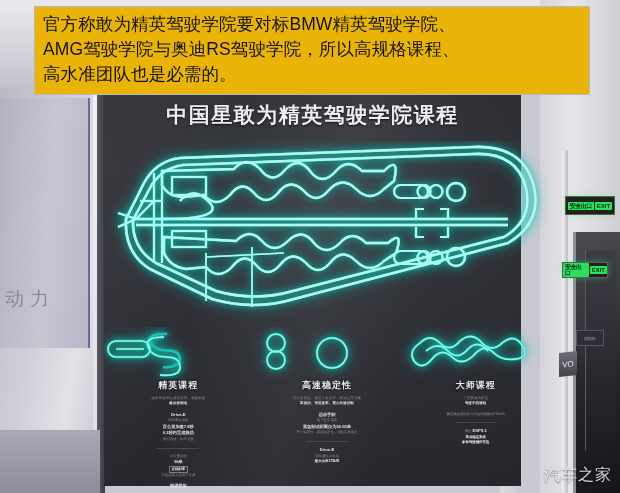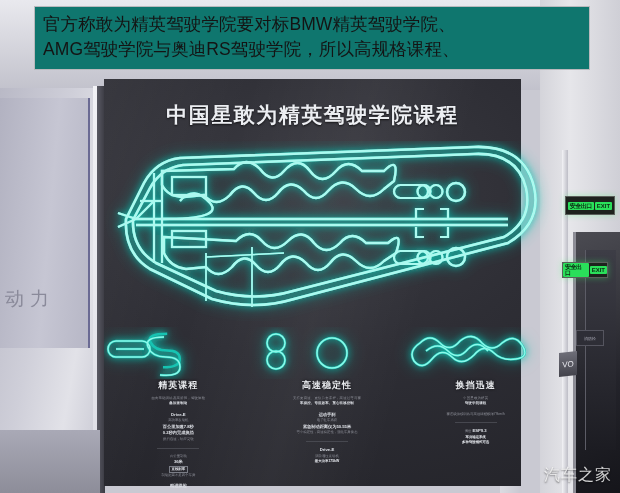--- a/index.html
+++ b/index.html
@@ -135,21 +135,21 @@
   }
   .c-foot{color:#9a9ca5;font-size:3.4px;line-height:1.6;margin-top:4px;}
   .c-foot .c-key{display:block;margin-bottom:2px;}
   .boxed{
     display:inline-block;border:1px solid #7a7d86;padding:0 2px;color:#e6e8ee;font-weight:bold;
   }
 
   
   .caption{
     position:absolute;left:34px;top:6px;width:556px;
-    background:#0f766e;border:1px solid #b9b9bd;
+    background:#eab308;border:1px solid #b9b9bd;
     padding:5px 6px 7px 8px;
     box-sizing:border-box;
   }
   .caption p{
     margin:0;color:#141414;font-size:17.5px;line-height:1.42;
     letter-spacing:.1px;white-space:nowrap;
   }
 
   .watermark{
     position:absolute;right:8px;bottom:7px;color:rgba(250,250,250,.82);
@@ -346,37 +346,38 @@
         </div>
         <div class="c-rule"></div>
         <div class="c-block">
           <div class="c-key">Drive-E</div>
           <div>涡轮增压发动机</div>
           <div class="c-hl">最大功率175kW</div>
         </div>
       </div>
 
       <div class="course">
-        <div class="c-title">换挡迅速</div>
+        <div class="c-title">大师课程</div>
         <div class="c-sub">中国星敢为精英</div>
         <div class="c-sub" style="color:#dfe2e8;font-weight:bold;">驾驶学院课程</div>
         <div class="c-block">
           <div>赛道级漂移训练与高速绕桩极限79km/h</div>
         </div>
         <div class="c-rule"></div>
         <div class="c-block">
           <div style="display:inline">博世</div>
           <span class="c-key">ESP9.3</span>
           <div class="c-hl">车身稳定系统</div>
           <div class="c-hl">多种驾驶模式可选</div>
         </div>
       </div>
 
     </div>
   </div>
 
   <div class="caption">
     <p>官方称敢为精英驾驶学院要对标BMW精英驾驶学院、</p>
     <p>AMG驾驶学院与奥迪RS驾驶学院，所以高规格课程、</p>
+    <p>高水准团队也是必需的。</p>
   </div>
 
   <div class="watermark">汽车之家</div>
 </div>
 
 </body></html>

